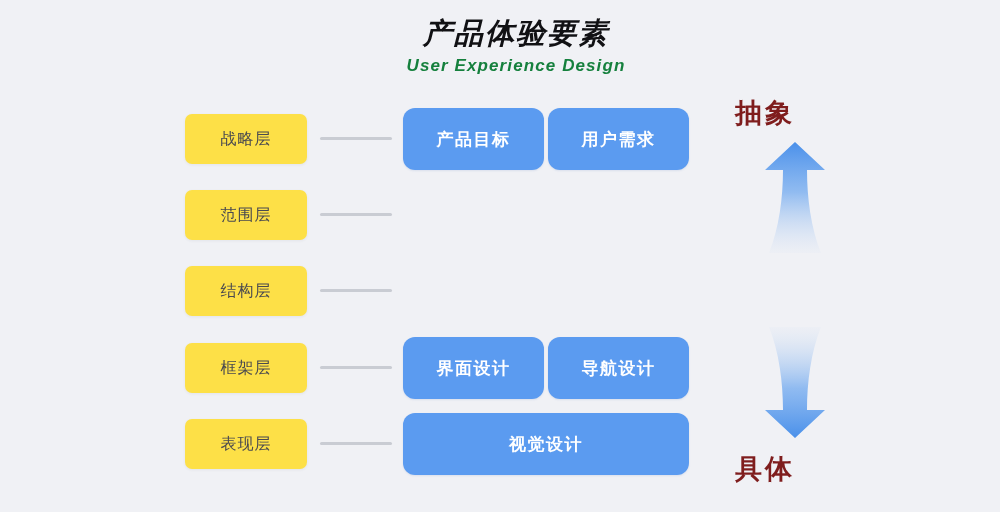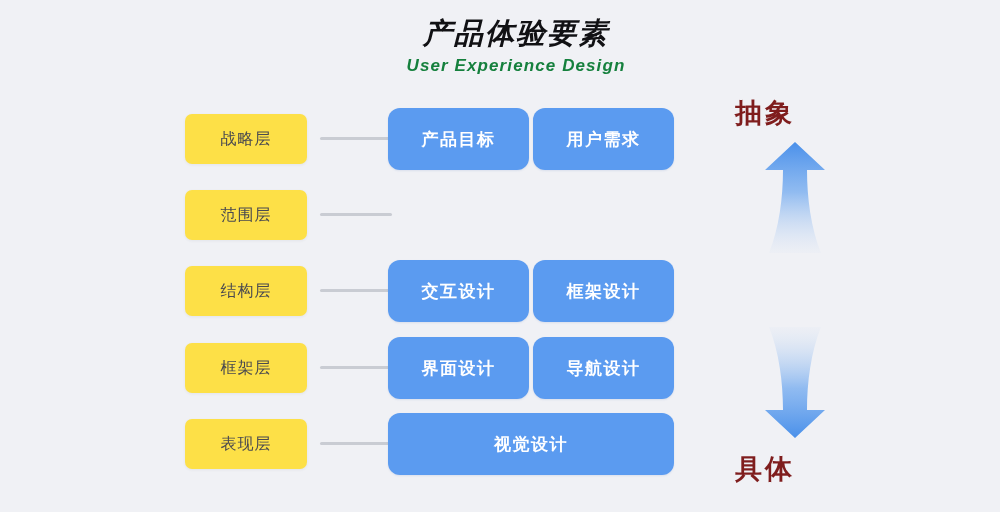--- a/index.html
+++ b/index.html
@@ -78,21 +78,21 @@
     left: 320px;
     top: 29px;
     width: 72px;
     height: 3px;
     background: #c9ccd3;
     border-radius: 2px;
   }
 
   .cards {
     position: absolute;
-    left: 388px;
+    left: 403px;
     top: 0;
     width: 286px;
     height: 62px;
     display: flex;
     gap: 4px;
   }
   .card {
     flex: 1 1 0;
     border-radius: 12px;
     background: #5b9bf0;
@@ -159,24 +159,20 @@
   </div>
 
   <div class="row" style="top:184px;">
     <div class="layer-label">范围层</div>
     <div class="connector"></div>
   </div>
 
   <div class="row" style="top:260px;">
     <div class="layer-label">结构层</div>
     <div class="connector"></div>
-    <div class="cards">
-      <div class="card">交互设计</div>
-      <div class="card">框架设计</div>
-    </div>
   </div>
 
   <div class="row" style="top:337px;">
     <div class="layer-label">框架层</div>
     <div class="connector"></div>
     <div class="cards">
       <div class="card">界面设计</div>
       <div class="card">导航设计</div>
     </div>
   </div>

